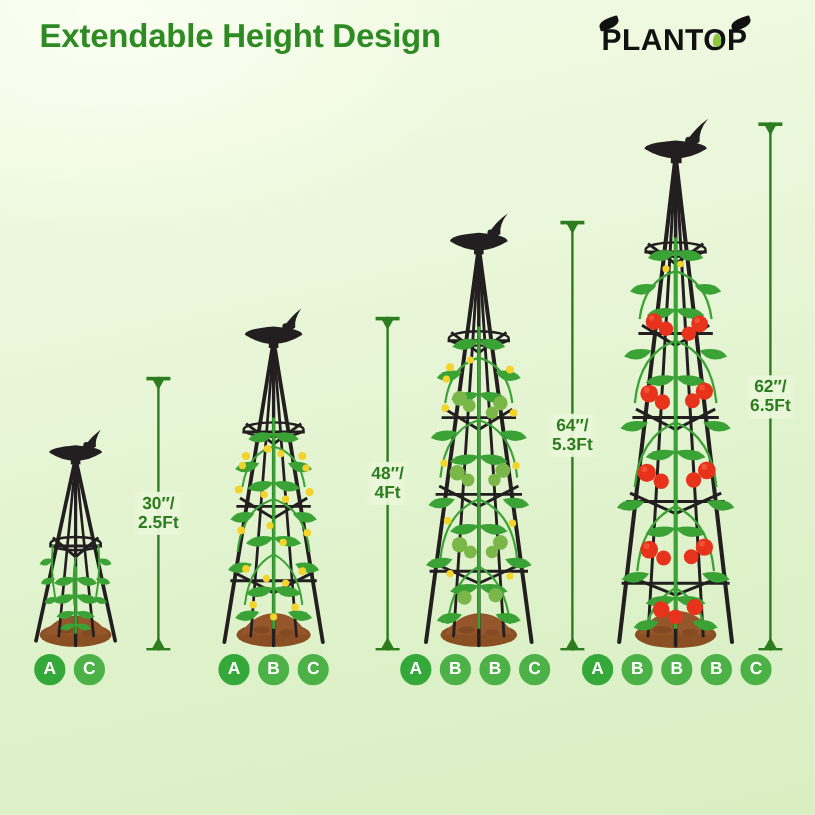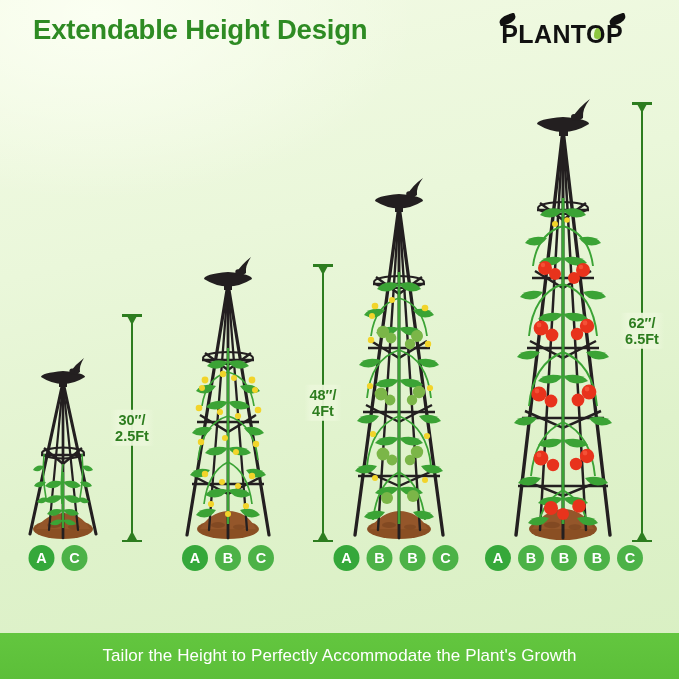--- a/index.html
+++ b/index.html
@@ -488,20 +488,31 @@
                 <circle cx="77" cy="228" r="5.2"></circle>
               <circle cx="48" cy="282" r="6.4"></circle>
                 <circle cx="57" cy="288" r="5.4"></circle>
               <circle cx="82" cy="280" r="6.2"></circle>
                 <circle cx="75" cy="288" r="5.2"></circle>
               <circle cx="52" cy="326" r="6"></circle>
                 <circle cx="78" cy="324" r="6"></circle>
             </g>
           </g>
         </svg>
+      </div>
+      <div class="dim" style="left:120px; width:44px; height:358px;">
+        <div class="bar"></div>
+        <div class="cap top"></div>
+        <div class="head top"></div>
+        <div class="cap bot"></div>
+        <div class="head bot"></div>
+        <div class="label" style="top:50%;">
+          <div>64″/</div>
+          <div>5.3Ft</div>
+        </div>
       </div>
     </div>
 
     <div class="unit" style="left:495px; width:184px; height:448px;">
       <div class="trellis" style="left:0; bottom:0;">
         <svg width="136" height="448" viewBox="0 0 136 448">
           <g>
             <ellipse cx="68" cy="435" rx="34" ry="11" fill="#8a4f23"></ellipse>
             <path d="M37 435 Q49 416 68 415 Q88 415 99 435 Z" fill="#94562a"></path>
             <ellipse cx="57" cy="431" rx="8" ry="3.2" fill="#7a4420" opacity=".7"></ellipse>
@@ -646,17 +657,14 @@
       </div>
     <div class="badge-group" style="left:564px;">
         <div class="badge a">A</div>
         <div class="badge b">B</div>
         <div class="badge b">B</div>
         <div class="badge b">B</div>
         <div class="badge c">C</div>
       </div>
   </div>
 
-  <div id="footer">
-    <div id="footer-text">Tailor the Height to Perfectly Accommodate the Plant's Growth</div>
-  </div>
 
 </div>
 
 </body></html>

